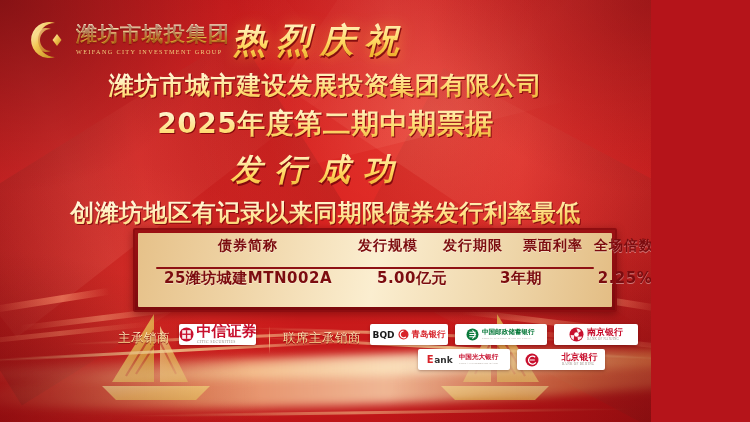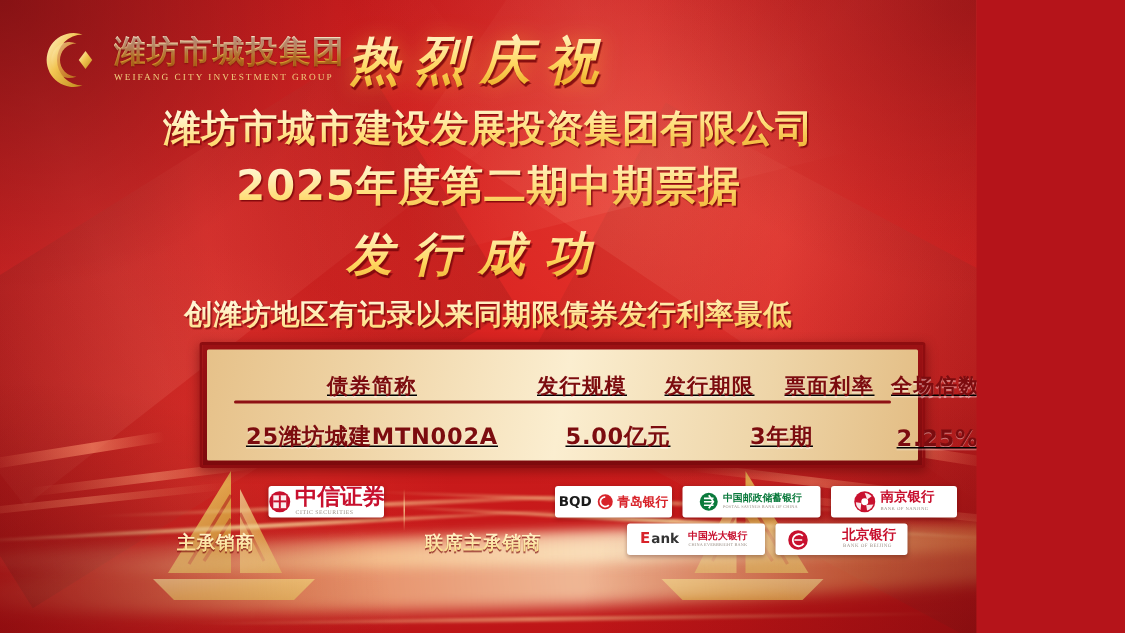--- a/index.html
+++ b/index.html
@@ -129,42 +129,42 @@
     font-family:"DejaVu Sans", sans-serif;
     font-size:31px; font-weight:bold; letter-spacing:13px; font-style:italic;
     background:linear-gradient(178deg,#fffbe6 0%,#ffeeb0 30%,#ffd65e 55%,#eeb133 78%,#e09c1e 100%);
     -webkit-background-clip:text; background-clip:text; color:transparent;
     filter:drop-shadow(1.5px 2px 0px rgba(120,6,10,0.85));
     padding-right:13px;
   }
   .line-record {
     margin-top:6px;
     font-family:Liberation Sans, sans-serif;
-    font-size:19px; font-weight:bold; letter-spacing:0.3px;
+    font-size:24px; font-weight:bold; letter-spacing:0.3px;
     background:linear-gradient(178deg,#fffdf2 0%,#fff2c6 32%,#ffe189 58%,#f7cb59 78%,#efb735 100%);
     -webkit-background-clip:text; background-clip:text; color:transparent;
     filter:drop-shadow(1px 1.4px 0 rgba(125,7,10,0.85));
   }
 
   
   #bond-table {
     position:absolute; left:133px; top:228px; width:484px;
     z-index:6;
     border:2.5px solid #8e0d10;
     border-radius:2px;
     padding:3px;
     background:linear-gradient(180deg,#9c1114 0%,#7d0a0d 100%);
     box-shadow:0 2px 8px rgba(60,0,0,0.45);
   }
   .table-inner {
     background:linear-gradient(100deg,#e6c189 0%,#efd4a6 22%,#fbeed0 50%,#eed5a8 78%,#e3bd84 100%);
     border-radius:1px;
     padding:4px 16px 6px 16px;
   }
-  .trow { display:flex; align-items:flex-end;text-decoration:underline; }
+  .trow { display:flex; align-items:flex-start; }
   .trow.head { height:30px; }
   .trow.body { height:32px;gap:24px; }
   .tdiv { height:2px; background:#8e1114; margin:0 2px; border-radius:1px; }
   .cell {
     font-family:"DejaVu Sans", sans-serif;
     color:#7c0c0f; font-weight:bold;
     text-align:center; white-space:nowrap;
   }
   .trow.head .cell { font-size:14px; letter-spacing:1px; text-shadow:0 1px 0 rgba(255,255,255,0.4); }
   .trow.body .cell { font-size:15px; letter-spacing:0.5px; text-shadow:0 1px 0 rgba(255,255,255,0.4); }
@@ -175,26 +175,25 @@
   .c-times { flex:1 1 auto; }
 
   
   #underwriters {
     position:absolute; left:118px; top:324px; width:520px;
     z-index:6;
     display:flex; align-items:flex-start; gap:9px;
   }
   .uw-label {
     font-family:"DejaVu Sans", sans-serif;
-    font-size:12.5px; font-weight:bold; letter-spacing:0.5px;
+    font-size:12.5px; font-weight:normal; letter-spacing:0.5px;
     white-space:nowrap; padding-top:6px;
     background:linear-gradient(180deg,#fffaea 0%,#ffeebb 45%,#f6d478 100%);
     -webkit-background-clip:text; background-clip:text; color:transparent;
     filter:drop-shadow(0.8px 1px 0 rgba(120,6,10,0.8));
-    margin-top:24px;
   }
   .divider-v {
     width:1px; height:28px; margin:2px 4px 0 4px;
     background:linear-gradient(180deg, rgba(255,220,150,0) 0%, rgba(255,225,160,0.75) 50%, rgba(255,220,150,0) 100%);
   }
   .logo-chip {
     background:#ffffff;
     border-radius:2px;
     display:flex; align-items:center; justify-content:center;
     gap:3px;

